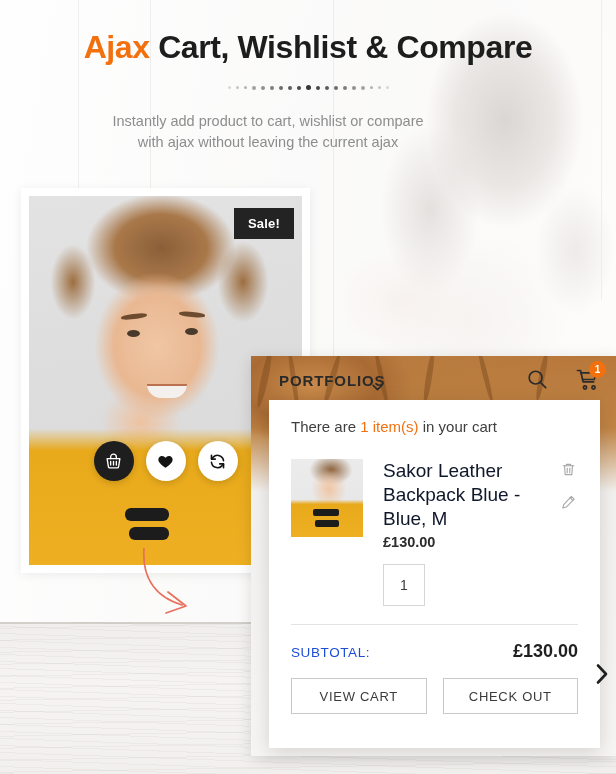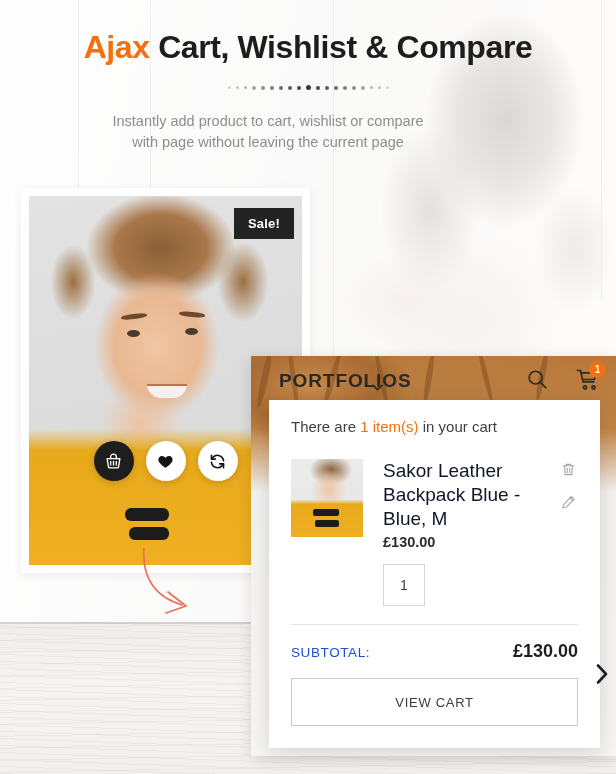--- a/index.html
+++ b/index.html
@@ -232,21 +232,21 @@
     position: absolute;
     left: 0; top: 0;
     width: 365px;
     height: 49px;
     display: flex;
     align-items: center;
   }
   .nav-title {
     position: absolute;
     left: 28px;
-    font-size: 19px;
+    font-size: 15px;
     font-weight: 700;
     letter-spacing: 0.9px;
     color: #2a2a2a;
   }
   .nav-caret {
     position: absolute;
     left: 121px;
     top: 21px;
   }
   .nav-search {
@@ -382,21 +382,21 @@
     color: #1f1f1f;
   }
 
   .cart-buttons {
     display: flex;
     gap: 16px;
     margin-top: 16px;
   }
   .cbtn {
     flex: 1;
-    height: 48px;
+    height: 36px;
     border: 1px solid #c9c9c9;
     background: #fff;
     display: flex;
     align-items: center;
     justify-content: center;
     font-size: 13px;
     letter-spacing: 0.7px;
     color: #3b3b3b;
     cursor: pointer;
     font-family: "Liberation Sans", sans-serif;
@@ -446,21 +446,21 @@
       <i style="background: rgb(126, 126, 126); width: 4px; height: 4px;"></i>
       <i style="background: rgb(144, 144, 144); width: 4px; height: 4px;"></i>
       <i style="background: rgb(162, 162, 162); width: 4px; height: 4px;"></i>
       <i style="background: rgb(179, 179, 179); width: 3px; height: 3px;"></i>
       <i style="background: rgb(197, 197, 197); width: 3px; height: 3px;"></i>
       <i style="background: rgb(215, 215, 215); width: 3px; height: 3px;"></i>
     </div>
 
   <div class="subhead">
     <span>Instantly add product to cart, wishlist or compare</span><br>
-    <span>with page without leaving the current page</span>
+    <span>with ajax without leaving the current ajax</span>
   </div>
 
   <div class="product-card">
     <div class="product-photo">
       <div class="brow" style="left:92px;  top:118px; transform:rotate(-7deg);"></div>
       <div class="brow" style="left:150px; top:116px; transform:rotate(5deg);"></div>
       <div class="eye" style="left:98px;  top:134px;"></div>
       <div class="eye" style="left:156px; top:132px;"></div>
       <div class="mouth"></div>
       <div class="bracelet" style="left:96px;  top:312px; width:44px; height:13px;"></div>
@@ -583,20 +583,21 @@
 
     <div class="cart-sep"></div>
 
     <div class="subtotal-row">
       <div class="subtotal-label">SUBTOTAL:</div>
       <div class="subtotal-value">£130.00</div>
     </div>
 
     <div class="cart-buttons">
       <button class="cbtn">VIEW CART</button>
+      <button class="cbtn">CHECK OUT</button>
     </div>
   </div>
 
   <div class="slider-next">
     <span>
       <svg width="14" height="22" viewBox="0 0 14 22" fill="none" stroke="#1f1f1f" stroke-width="2.6" stroke-linecap="round" stroke-linejoin="round">
         <polyline points="3,2.5 11,11 3,19.5"></polyline>
       </svg>
     </span>
   </div>

